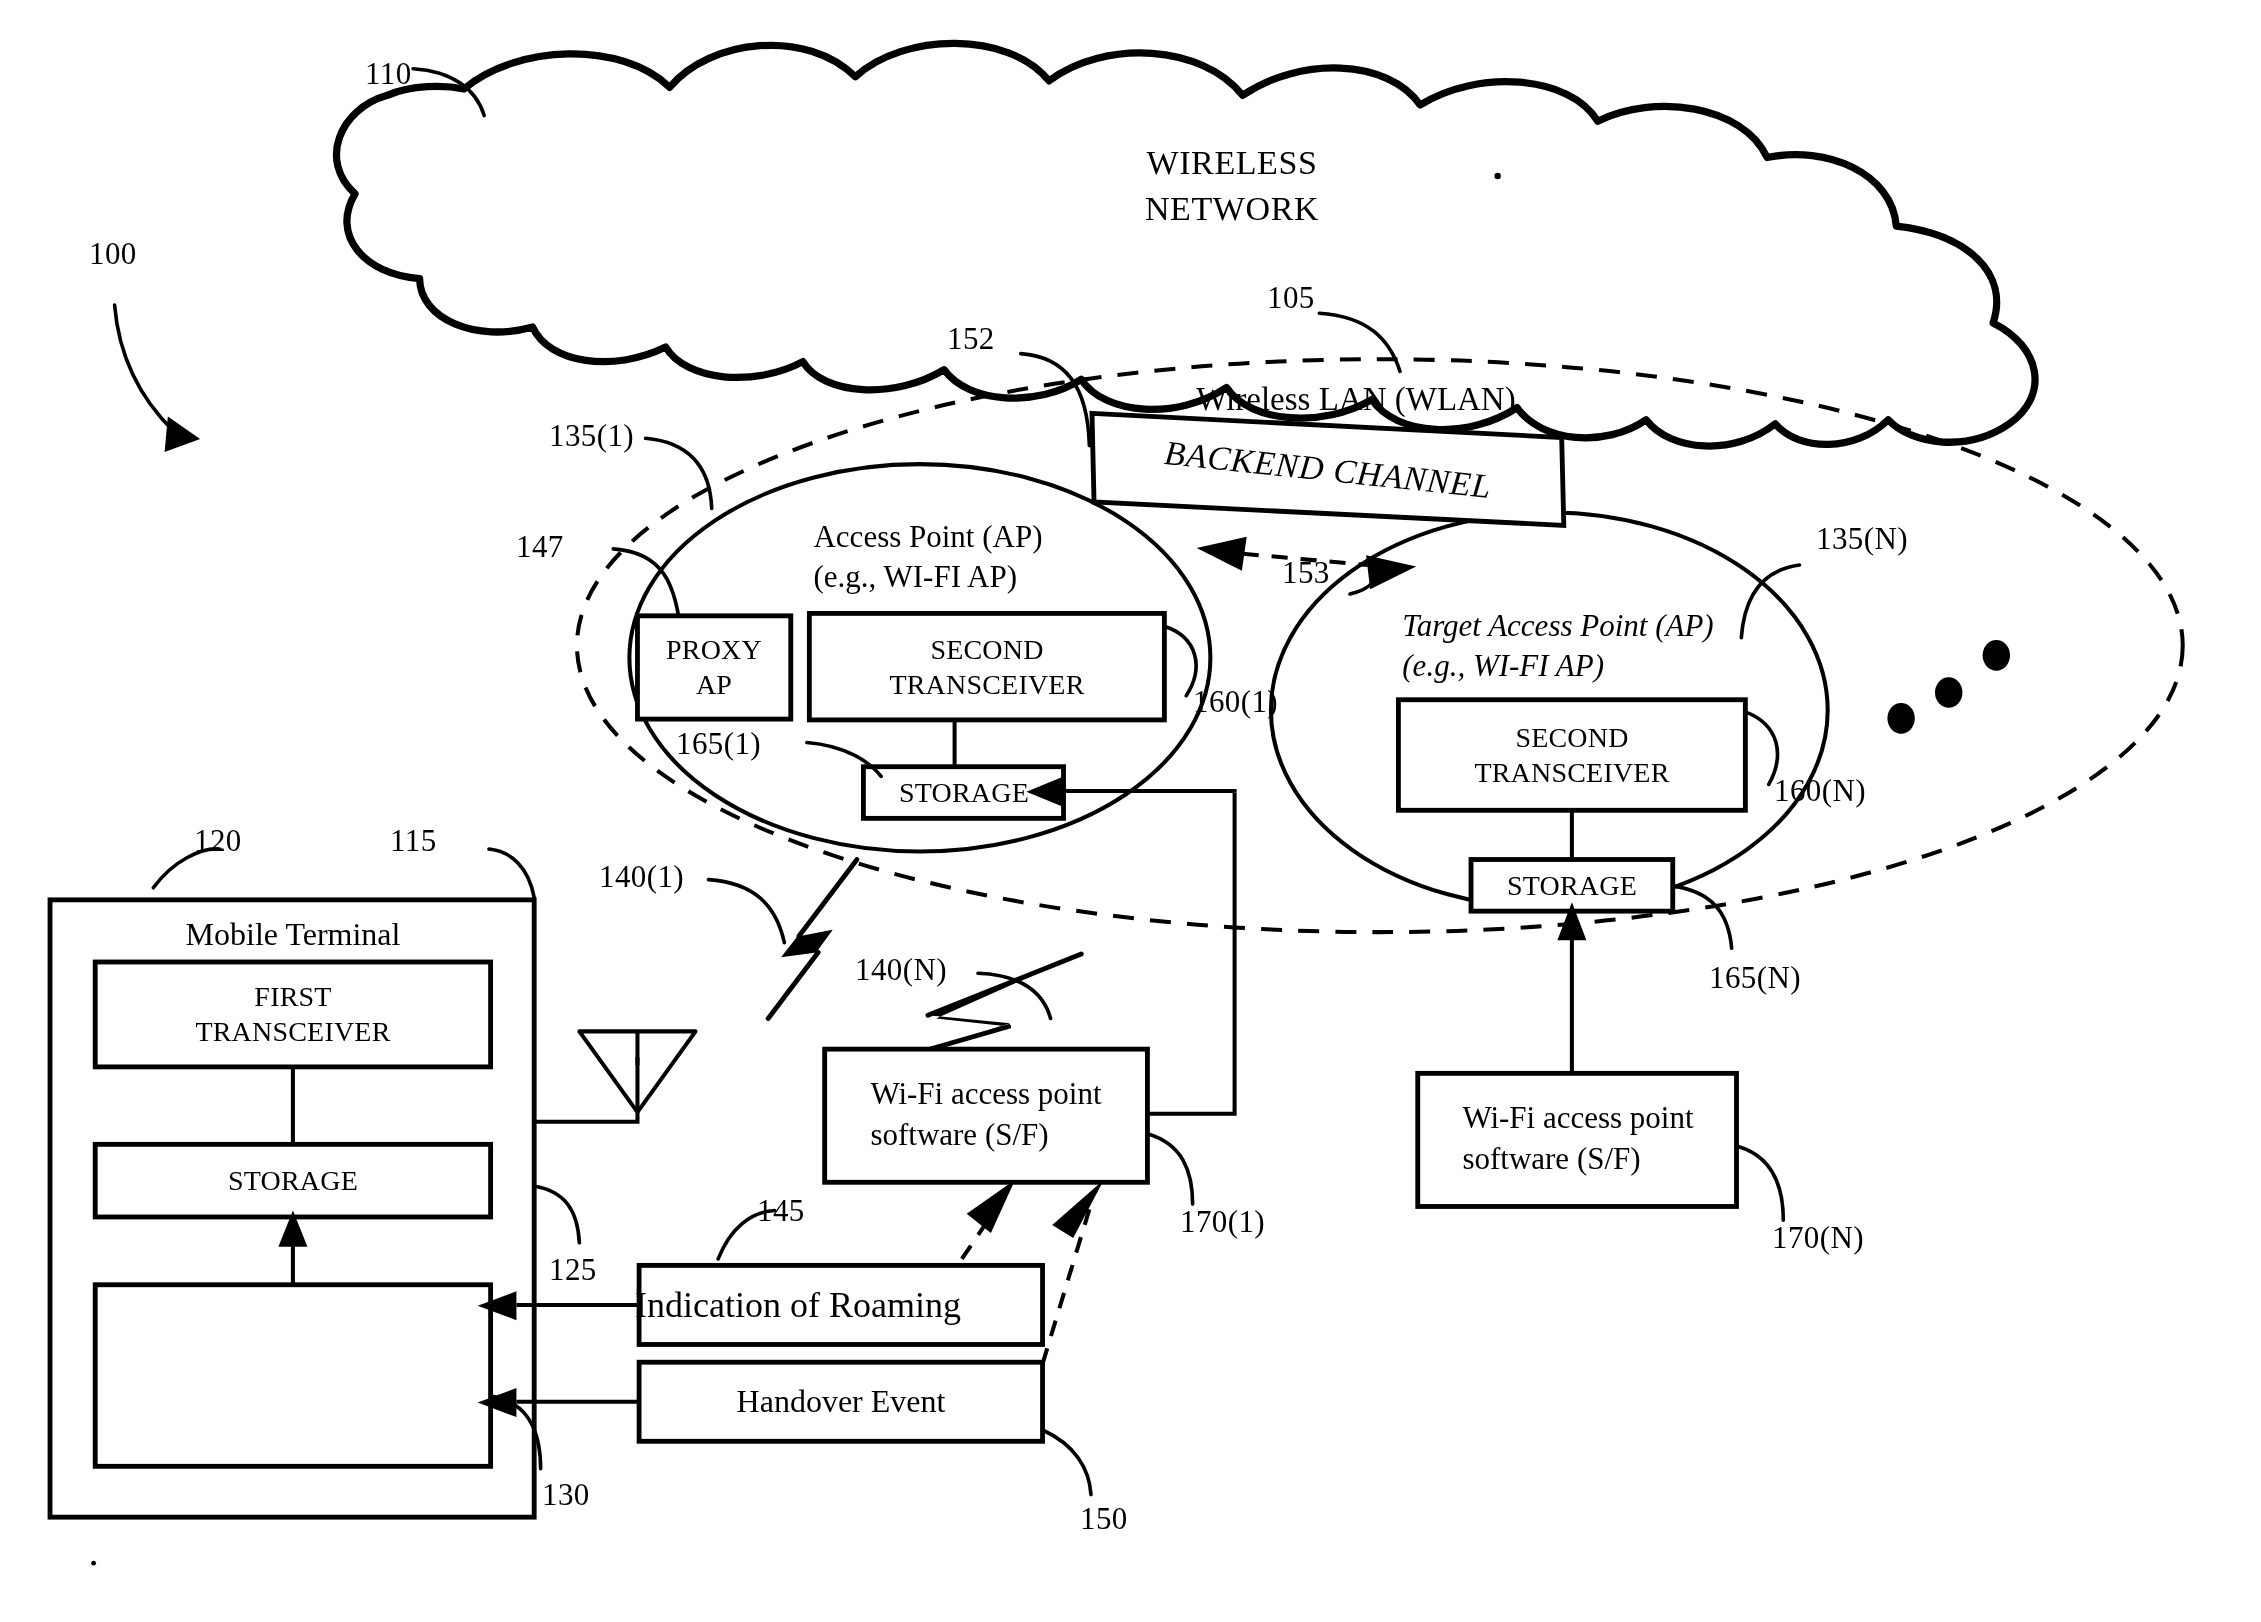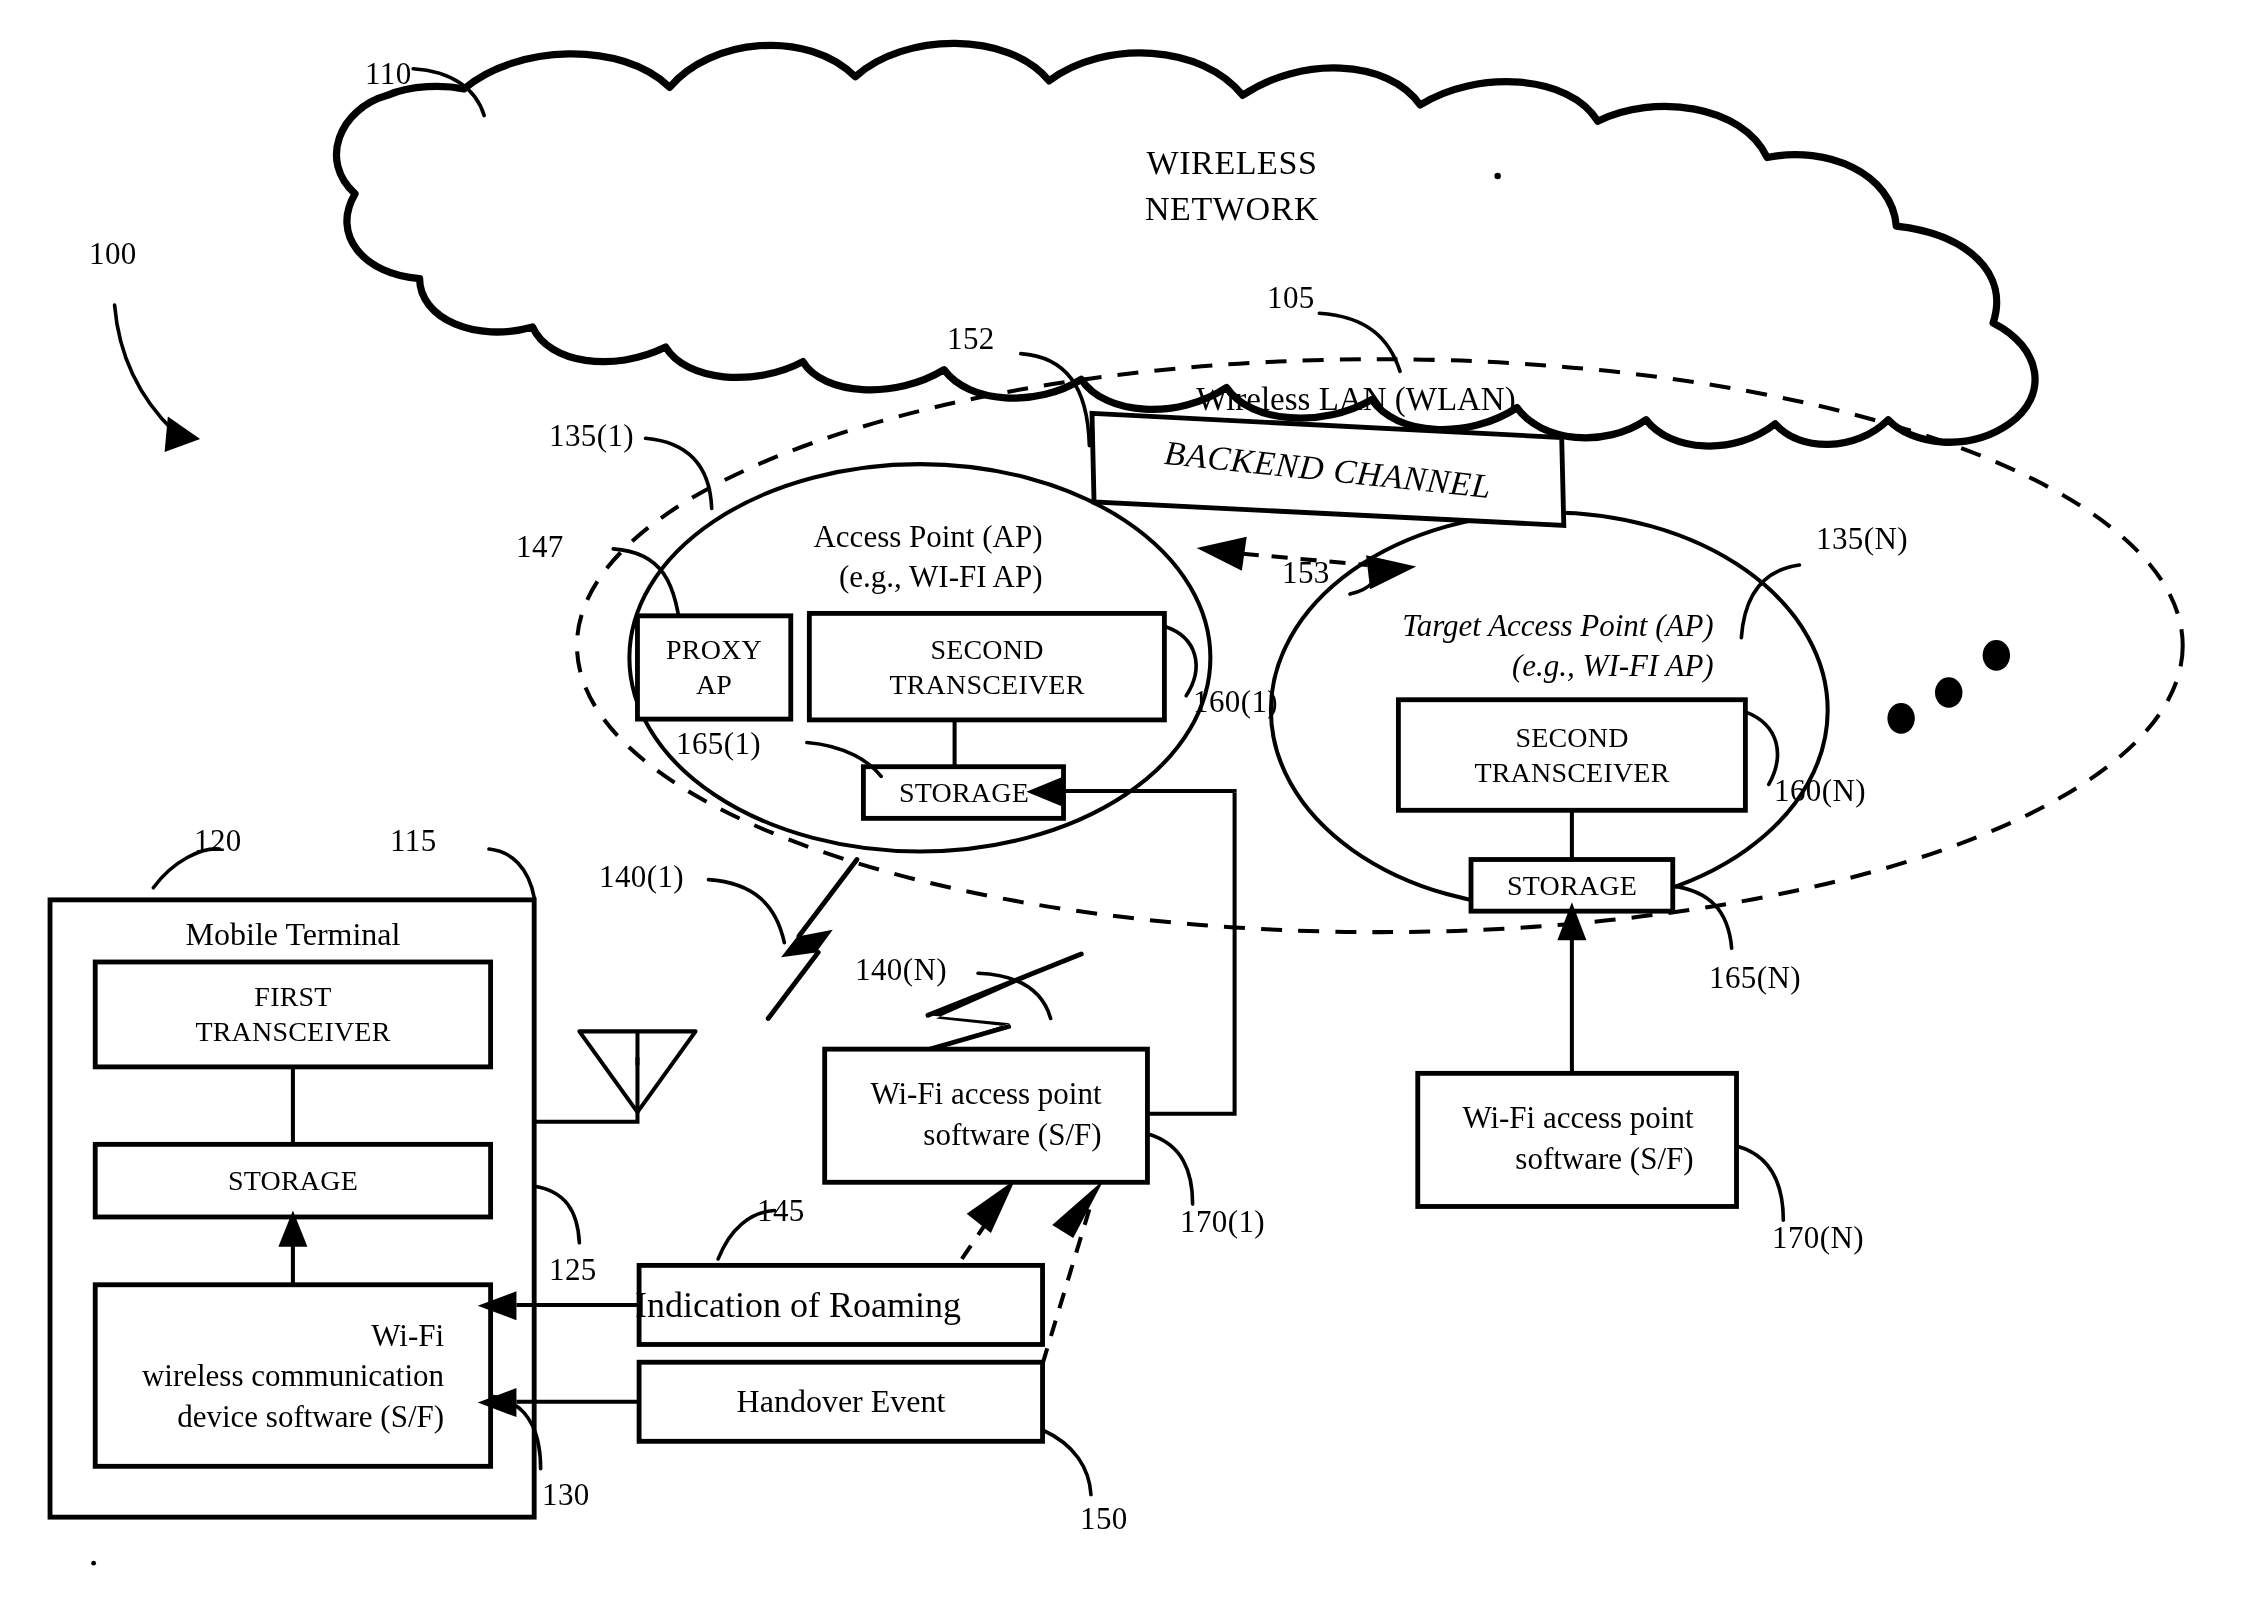--- a/index.html
+++ b/index.html
@@ -81,21 +81,21 @@
     font-size: 31px;
     letter-spacing: 0.4px;
   }
   .caps {
     font-size: 28px;
     letter-spacing: 0.2px;
     text-align: center;
   }
   .mixed {
     font-size: 31px;
-    text-align: right;
+    text-align: left;
   }
   .cloudtitle {
     font-size: 34px;
     text-align: center;
     letter-spacing: 0.6px;
     line-height: 1.35;
   }
   .backend {
     font-size: 34px;
     font-style: italic;
@@ -335,25 +335,20 @@
   <div class="lbl mixed ctr" style="left:293px; top:935px; font-size:32px;">Mobile Terminal</div>
 
   <div class="lbl caps ctr" style="left:293px; top:1014px; line-height:1.25;">
     <div>FIRST</div>
     <div>TRANSCEIVER</div>
   </div>
 
   <div class="lbl caps ctr" style="left:293px; top:1181px;">STORAGE</div>
   <div class="lbl ref" style="left:549px; top:1252px;">125</div>
 
-  <div class="lbl mixed ctr" style="left:293px; top:1376px; line-height:1.3;">
-    <div>Wi-Fi</div>
-    <div>wireless communication</div>
-    <div>device software (S/F)</div>
-  </div>
   <div class="lbl ref" style="left:542px; top:1477px;">130</div>
 
   <div class="lbl ref" style="left:599px; top:859px;">140(1)</div>
   <div class="lbl ref" style="left:855px; top:952px;">140(N)</div>
 
   <div class="lbl mixed ctr" style="left:986px; top:1115px; line-height:1.32;">
     <div>Wi-Fi access point</div>
     <div>software (S/F)</div>
   </div>
   <div class="lbl ref" style="left:1180px; top:1204px;">170(1)</div>

